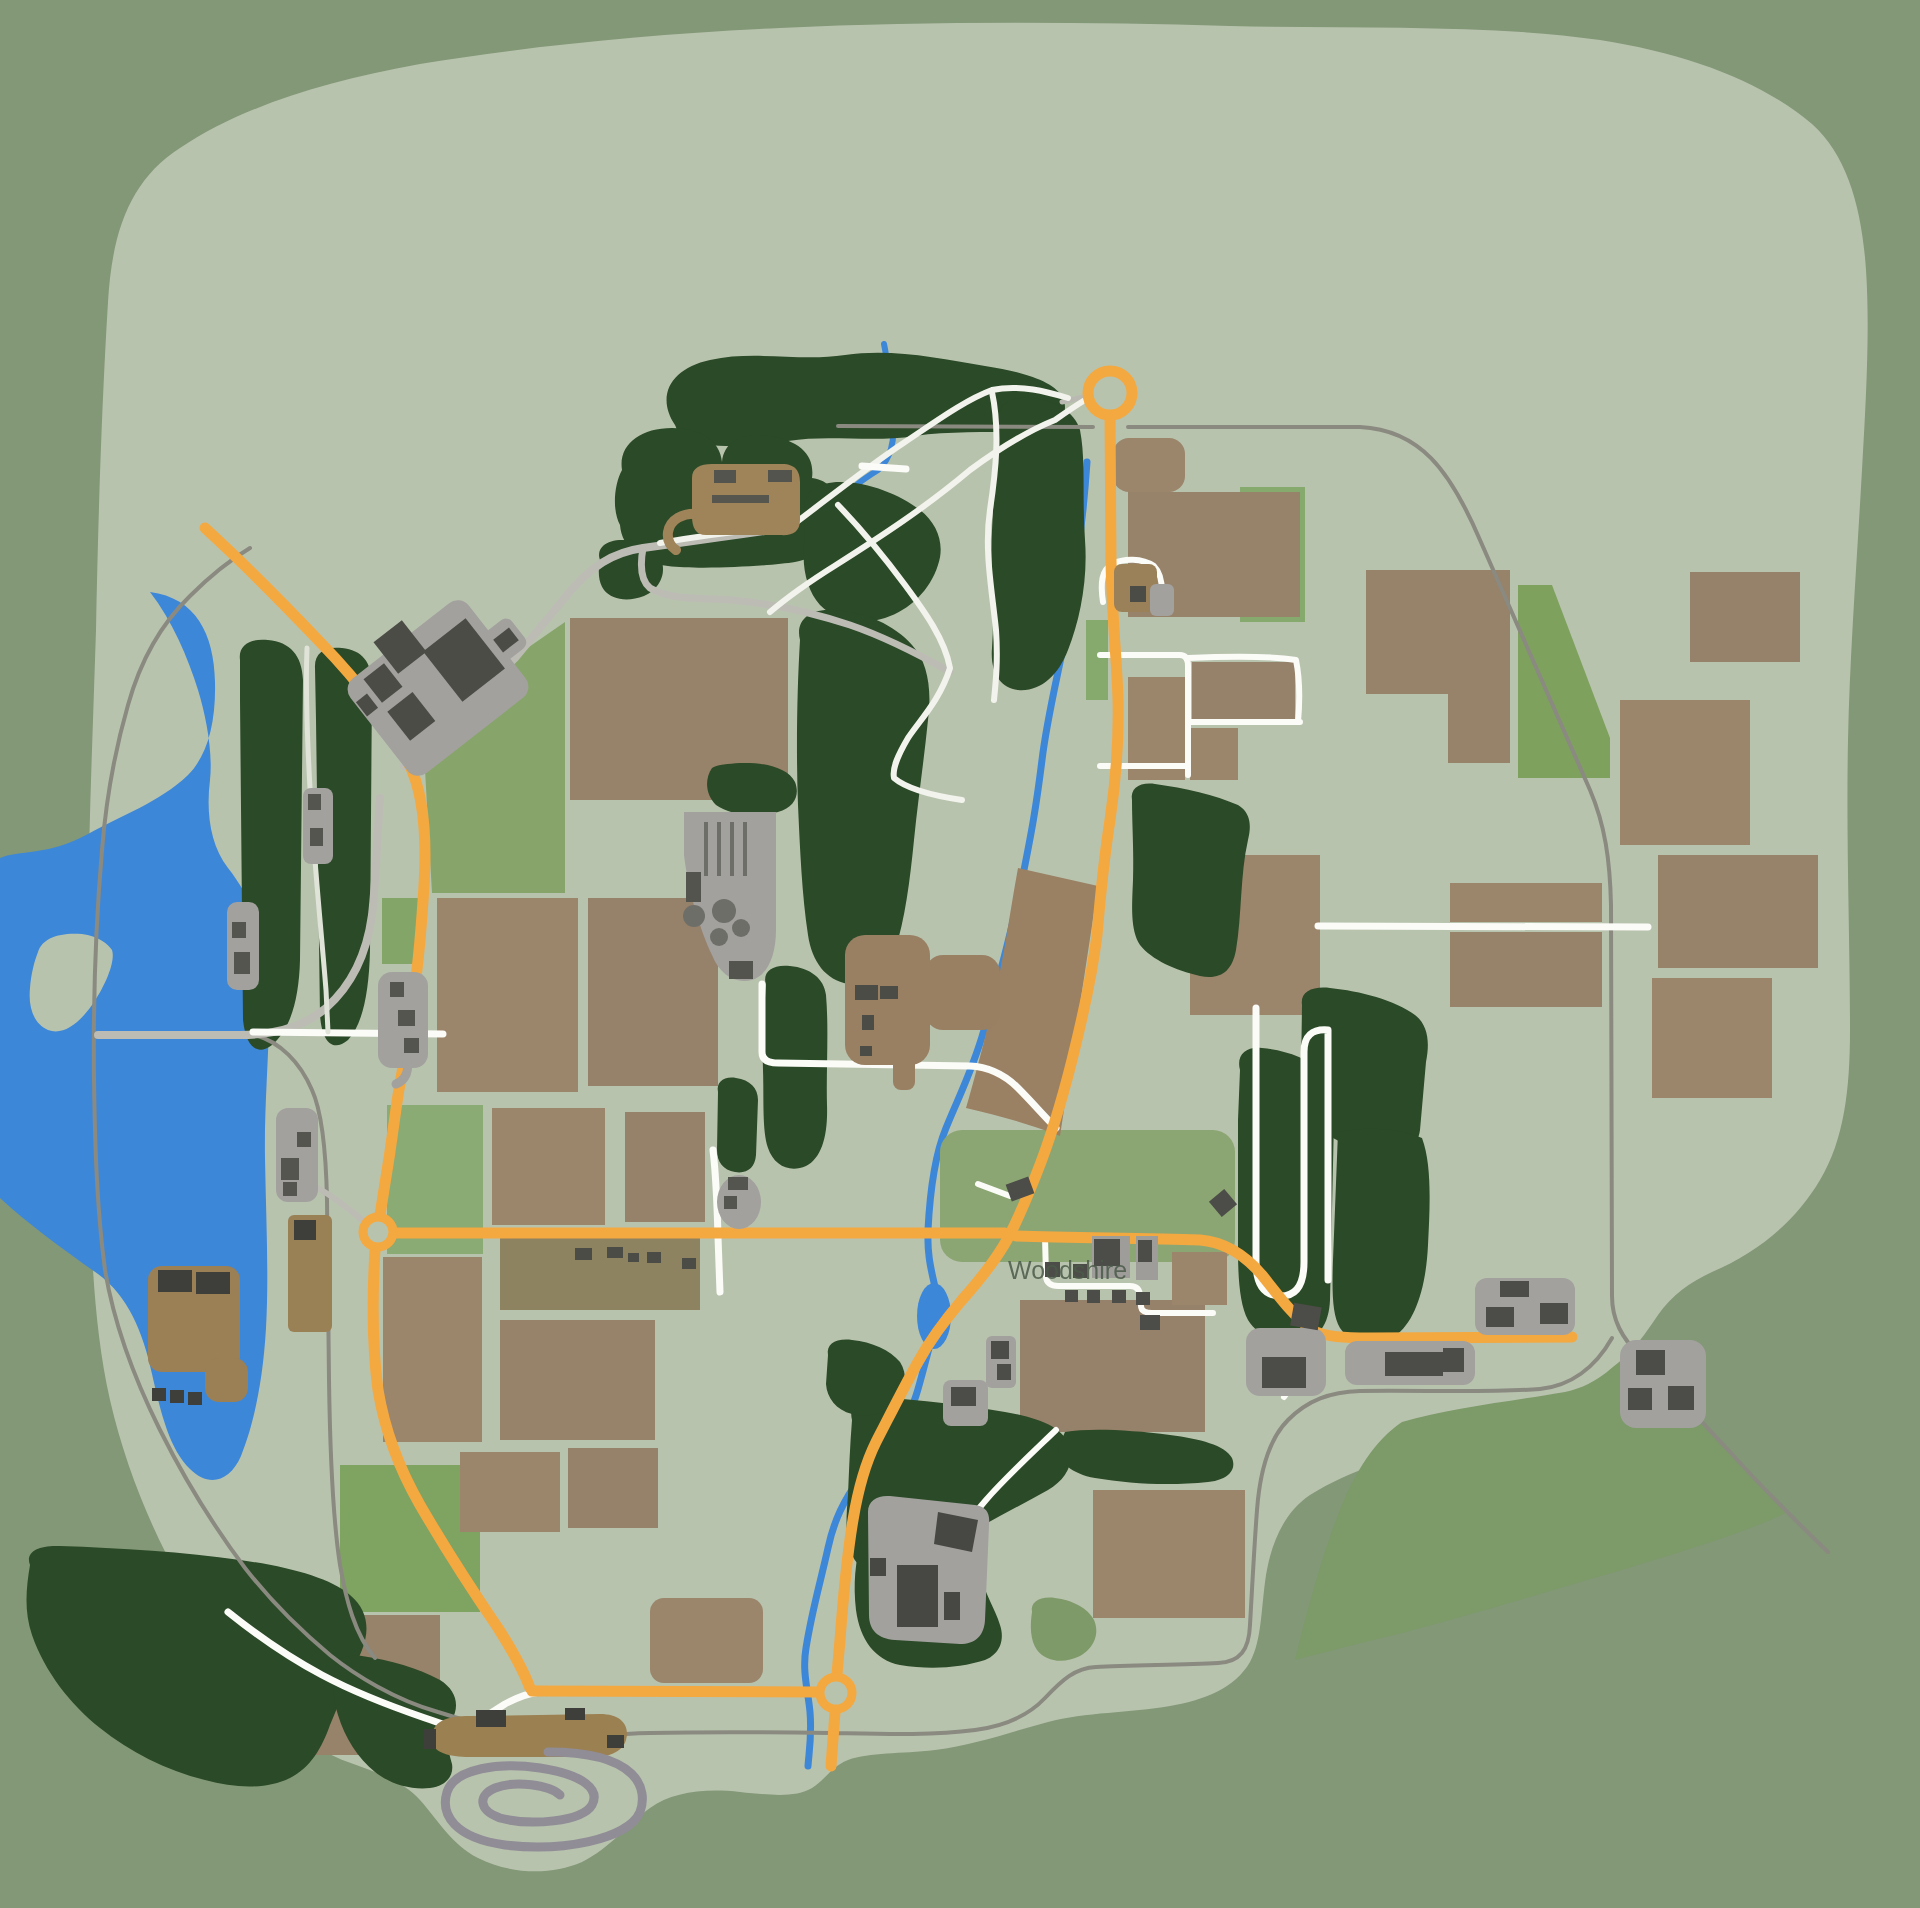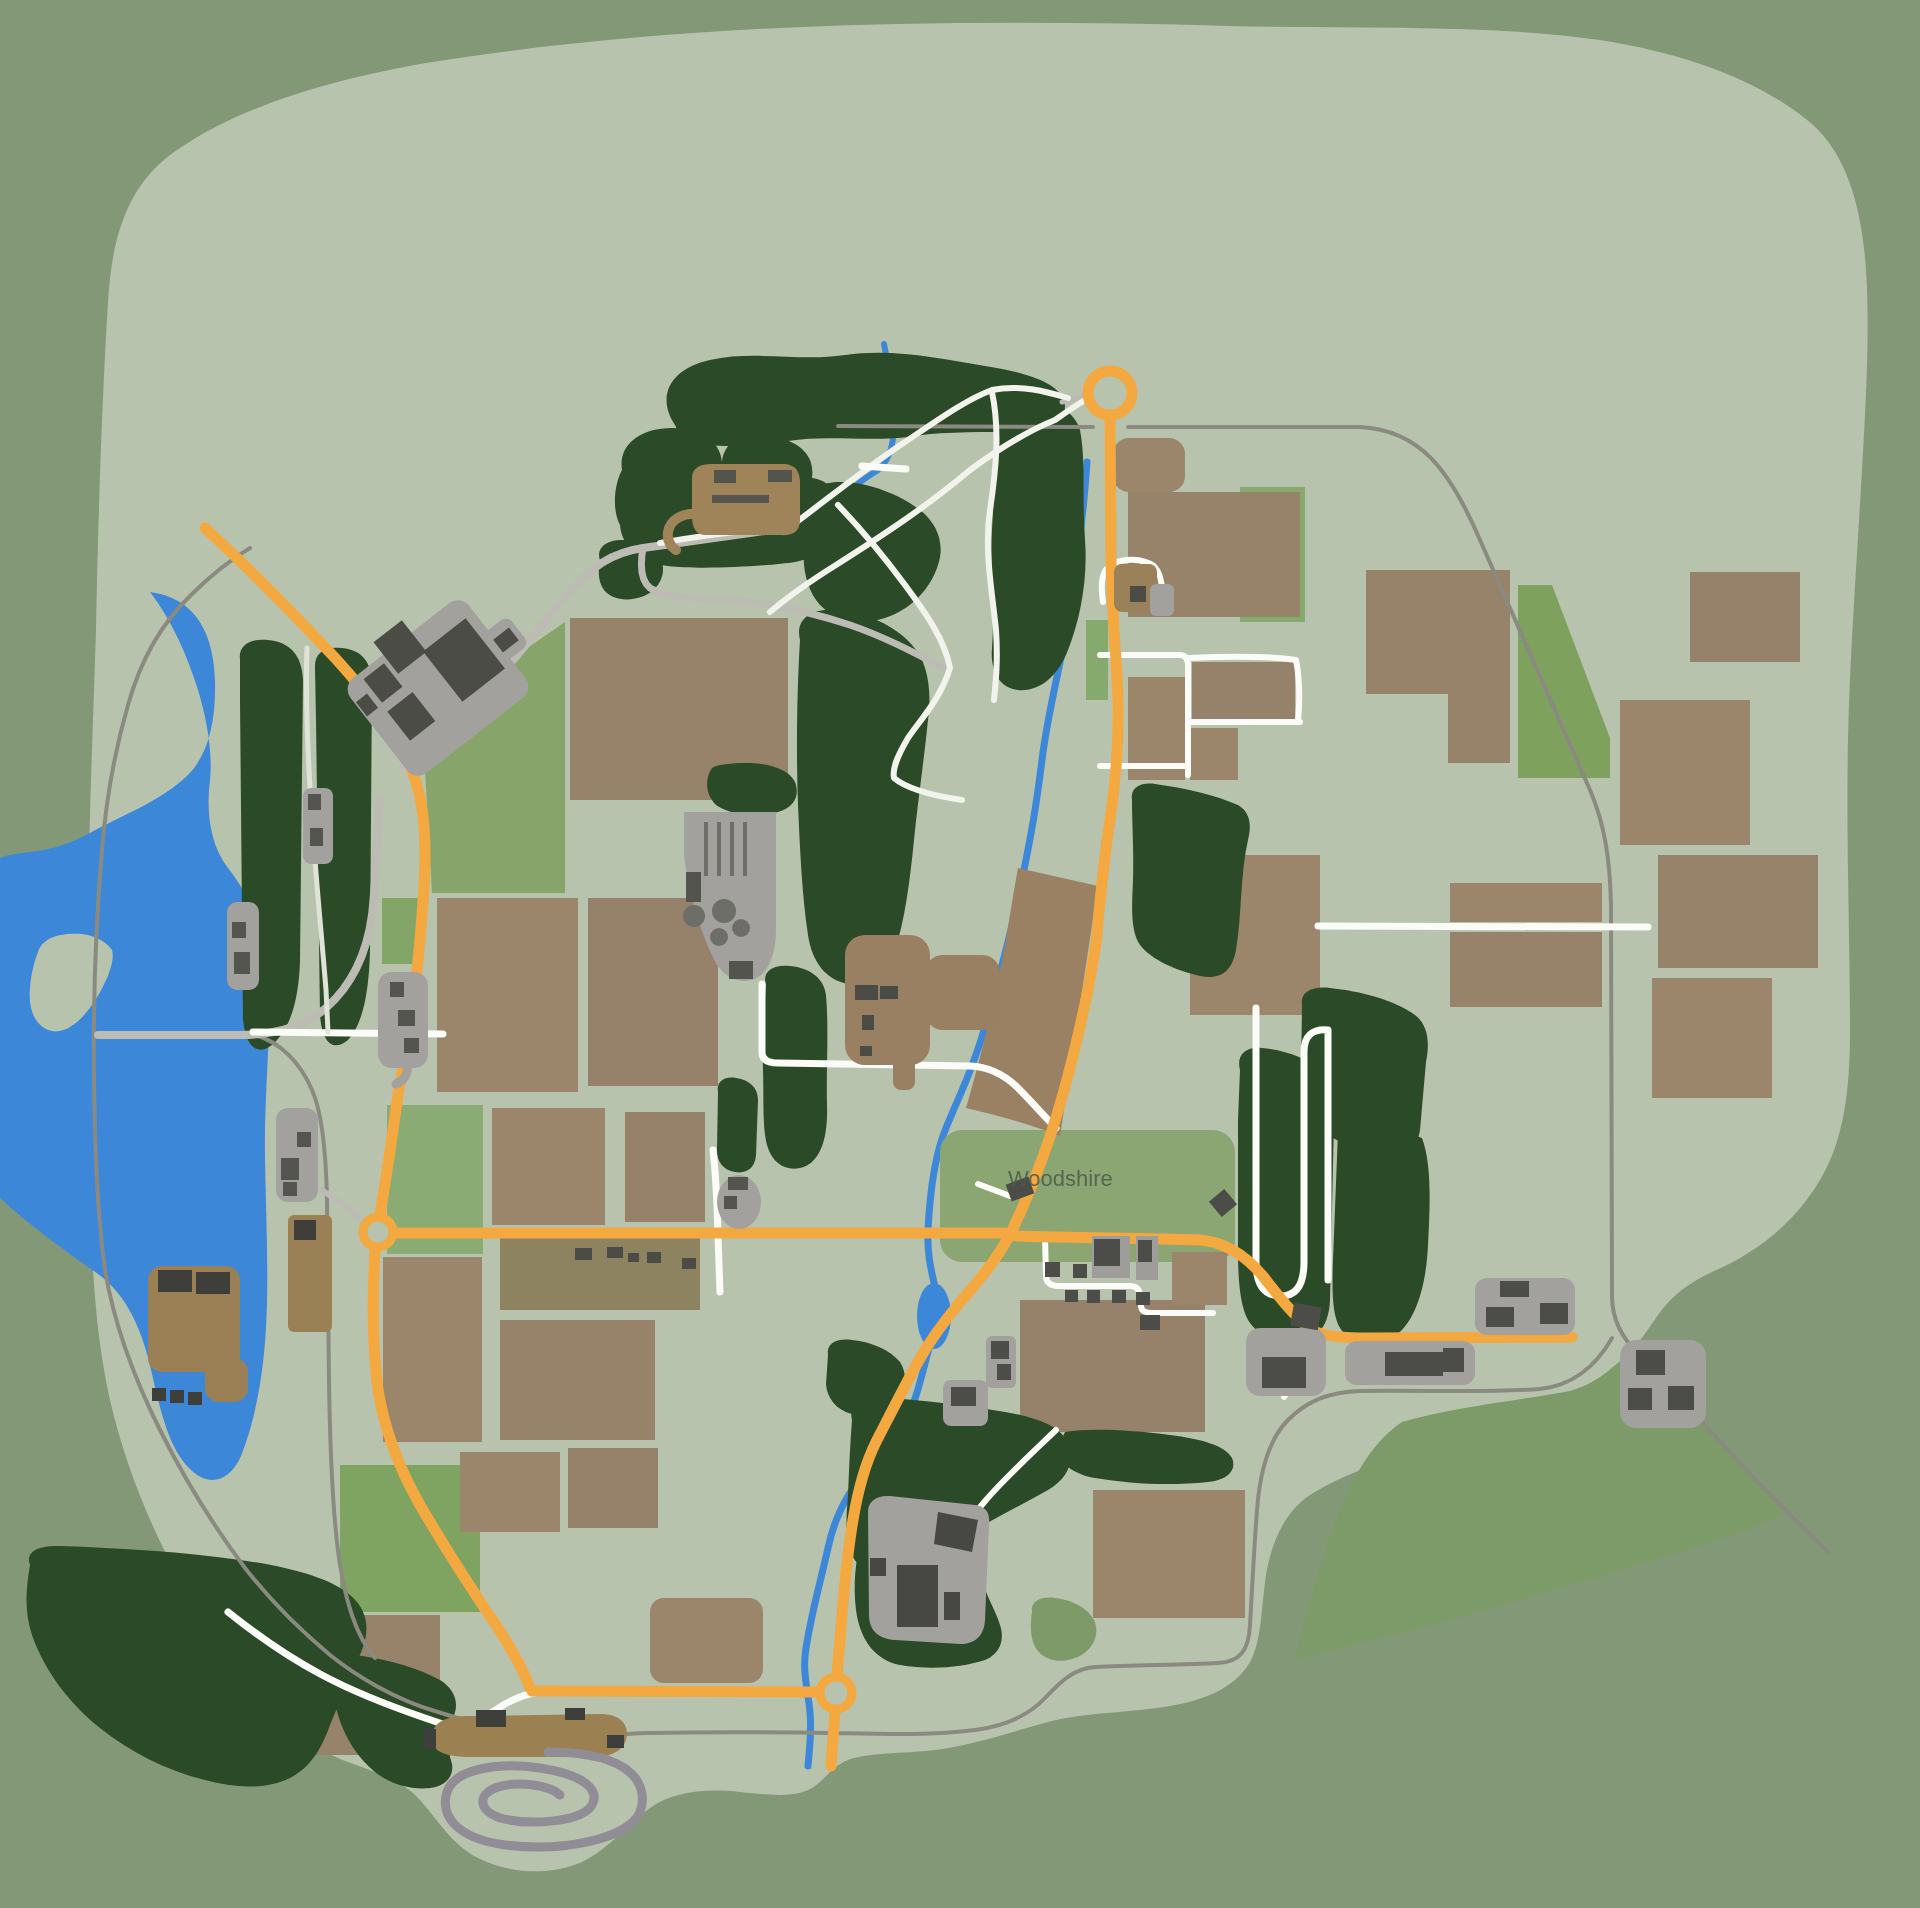--- a/index.html
+++ b/index.html
@@ -239,14 +239,14 @@
       </g>
       <g>
         <path d="M432,1742 C430,1722 445,1716 470,1716 L600,1714 C622,1714 630,1726 626,1740 C622,1755 600,1760 575,1757 L470,1757 C448,1757 434,1752 432,1742 Z" fill="#9b8052"></path>
         <rect x="476" y="1710" width="30" height="17" fill="#3e3e3b"></rect>
         <rect x="565" y="1708" width="20" height="12" fill="#3e3e3b"></rect>
         <rect x="607" y="1735" width="17" height="13" fill="#3e3e3b"></rect>
         <rect x="424" y="1729" width="12" height="20" fill="#3e3e3b"></rect>
         <path d="M548,1752 C640,1752 648,1790 640,1812 C628,1840 560,1852 505,1845 C455,1838 440,1815 447,1792 C455,1768 500,1762 540,1768 C585,1775 600,1790 592,1805 C582,1822 530,1826 500,1818 C478,1810 478,1795 495,1788 C515,1780 550,1785 560,1795" fill="none" stroke="#908d96" stroke-width="9" stroke-linecap="round" stroke-linejoin="round"></path>
       </g>
     </svg>
-  <div class="map-label" id="map-label" style="left: 1008px; top: 1166px; font-size: 22px; color: rgb(75, 91, 73);">Woodshire</div>
+  <div class="map-label" id="map-label" style="left: 1008px; top: 1256px; font-size: 25px; color: rgb(75, 91, 73);">Woodshire</div>
 </div>
 
 </body></html>

